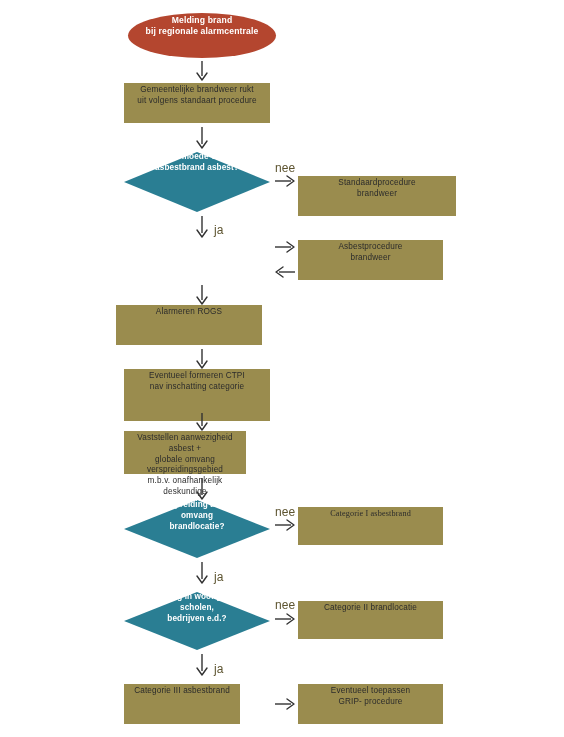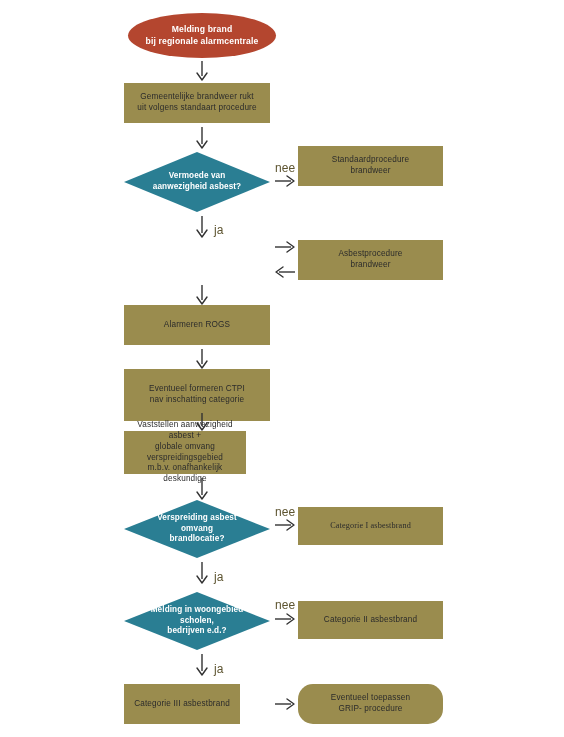--- a/index.html
+++ b/index.html
@@ -16,21 +16,20 @@
     height: 737px;
     background: #ffffff;
     overflow: hidden;
   }
 
   
   .node {
     position: absolute;
     box-sizing: border-box;
     display: flex;
-    align-items: center;
     justify-content: center;
     text-align: center;
     line-height: 1.32;
     white-space: pre-line;
   }
 
   .node.process {
     background: #9a8c4e;
     color: #2b2b2b;
     font-size: 8.2px;
@@ -111,32 +110,32 @@
   <div class="arrow" style="left:194px; top:126px;">
     <svg width="16" height="24" viewBox="0 0 16 24">
       <path d="M8 1 L8 18" stroke="#333333" stroke-width="1.4" fill="none"></path>
       <path d="M3 15 L8 22 L13 15" stroke="#333333" stroke-width="1.4" fill="none" stroke-linecap="round" stroke-linejoin="round"></path>
     </svg>
   </div>
 
   <div class="node decision" style="left:124px; top:152px; width:146px; height:60px;">
     <span class="diamond-bg"></span>
     <span class="node-label">Vermoede van
-aanwezigheid asbest?</span>
+asbestbrand asbest?</span>
   </div>
 
   <div class="edge-label" style="left:275px; top:161px;">nee</div>
   <div class="arrow" style="left:274px; top:173px;">
     <svg width="22" height="16" viewBox="0 0 22 16">
       <path d="M1 8 L17 8" stroke="#333333" stroke-width="1.4" fill="none"></path>
       <path d="M13 3 L20 8 L13 13" stroke="#333333" stroke-width="1.4" fill="none" stroke-linecap="round" stroke-linejoin="round"></path>
     </svg>
   </div>
 
-  <div class="node process" style="left:298px; top:146px; width:145px; height:40px;">
+  <div class="node process" style="left:298px; top:176px; width:158px; height:40px;">
     <span class="node-label">Standaardprocedure
 brandweer</span>
   </div>
 
   <div class="arrow" style="left:194px; top:215px;">
     <svg width="16" height="24" viewBox="0 0 16 24">
       <path d="M8 1 L8 18" stroke="#333333" stroke-width="1.4" fill="none"></path>
       <path d="M3 15 L8 22 L13 15" stroke="#333333" stroke-width="1.4" fill="none" stroke-linecap="round" stroke-linejoin="round"></path>
     </svg>
   </div>
@@ -162,21 +161,21 @@
 brandweer</span>
   </div>
 
   <div class="arrow" style="left:194px; top:284px;">
     <svg width="16" height="22" viewBox="0 0 16 22">
       <path d="M8 1 L8 16" stroke="#333333" stroke-width="1.4" fill="none"></path>
       <path d="M3 13 L8 20 L13 13" stroke="#333333" stroke-width="1.4" fill="none" stroke-linecap="round" stroke-linejoin="round"></path>
     </svg>
   </div>
 
-  <div class="node process" style="left:124px; top:305px; width:146px; height:40px;">
+  <div class="node process" style="left:116px; top:305px; width:146px; height:40px;">
     <span class="node-label">Alarmeren ROGS</span>
   </div>
 
   <div class="arrow" style="left:194px; top:348px;">
     <svg width="16" height="22" viewBox="0 0 16 22">
       <path d="M8 1 L8 16" stroke="#333333" stroke-width="1.4" fill="none"></path>
       <path d="M3 13 L8 20 L13 13" stroke="#333333" stroke-width="1.4" fill="none" stroke-linecap="round" stroke-linejoin="round"></path>
     </svg>
   </div>
 
@@ -239,21 +238,21 @@
 
   <div class="edge-label" style="left:275px; top:598px;">nee</div>
   <div class="arrow" style="left:274px; top:611px;">
     <svg width="22" height="16" viewBox="0 0 22 16">
       <path d="M1 8 L17 8" stroke="#333333" stroke-width="1.4" fill="none"></path>
       <path d="M13 3 L20 8 L13 13" stroke="#333333" stroke-width="1.4" fill="none" stroke-linecap="round" stroke-linejoin="round"></path>
     </svg>
   </div>
 
   <div class="node process" style="left:298px; top:601px; width:145px; height:38px;">
-    <span class="node-label">Categorie II asbestbrand</span>
+    <span class="node-label">Categorie II brandlocatie</span>
   </div>
 
   <div class="arrow" style="left:194px; top:653px;">
     <svg width="16" height="24" viewBox="0 0 16 24">
       <path d="M8 1 L8 18" stroke="#333333" stroke-width="1.4" fill="none"></path>
       <path d="M3 15 L8 22 L13 15" stroke="#333333" stroke-width="1.4" fill="none" stroke-linecap="round" stroke-linejoin="round"></path>
     </svg>
   </div>
   <div class="edge-label" style="left:214px; top:662px;">ja</div>
 
@@ -261,18 +260,18 @@
     <span class="node-label">Categorie III asbestbrand</span>
   </div>
 
   <div class="arrow" style="left:274px; top:696px;">
     <svg width="22" height="16" viewBox="0 0 22 16">
       <path d="M1 8 L17 8" stroke="#333333" stroke-width="1.4" fill="none"></path>
       <path d="M13 3 L20 8 L13 13" stroke="#333333" stroke-width="1.4" fill="none" stroke-linecap="round" stroke-linejoin="round"></path>
     </svg>
   </div>
 
-  <div class="node process" style="left:298px; top:684px; width:145px; height:40px;border-radius:15px;">
+  <div class="node process" style="left:298px; top:684px; width:145px; height:40px;">
     <span class="node-label">Eventueel toepassen
 GRIP- procedure</span>
   </div>
 
 </div>
 
 </body></html>

